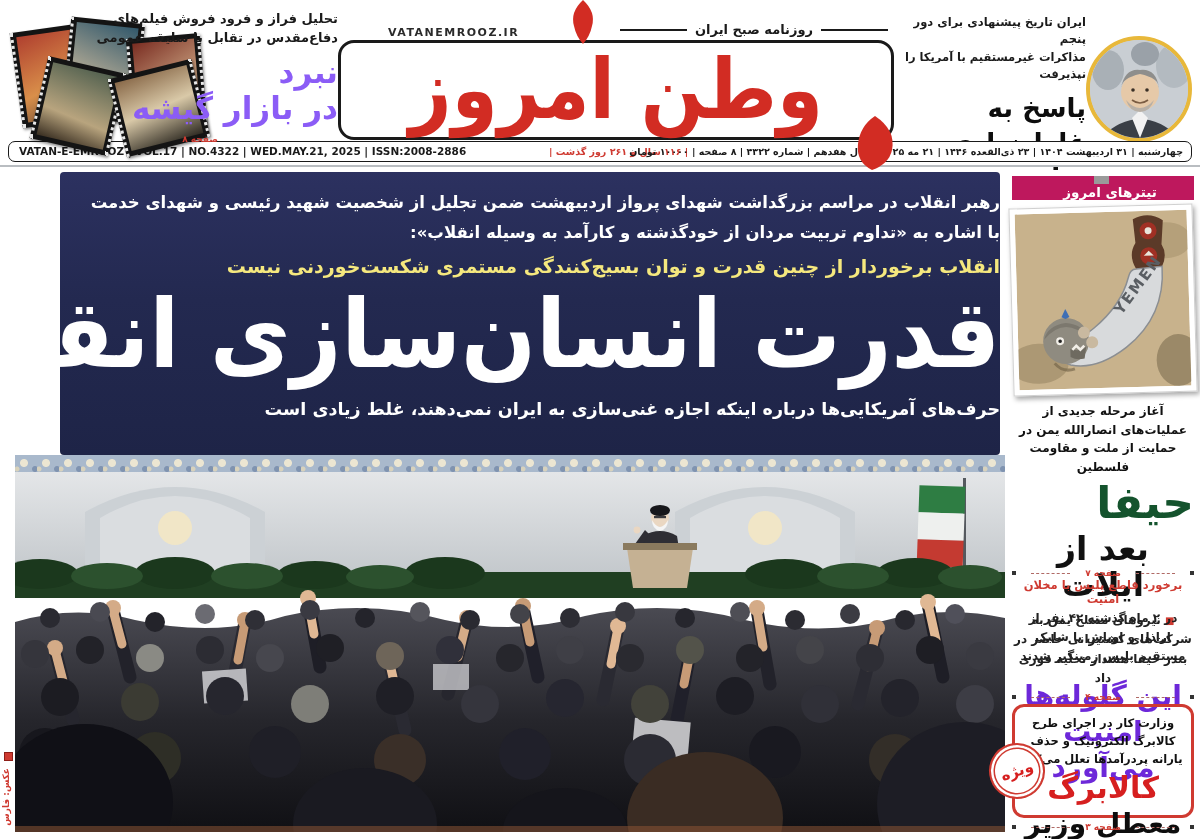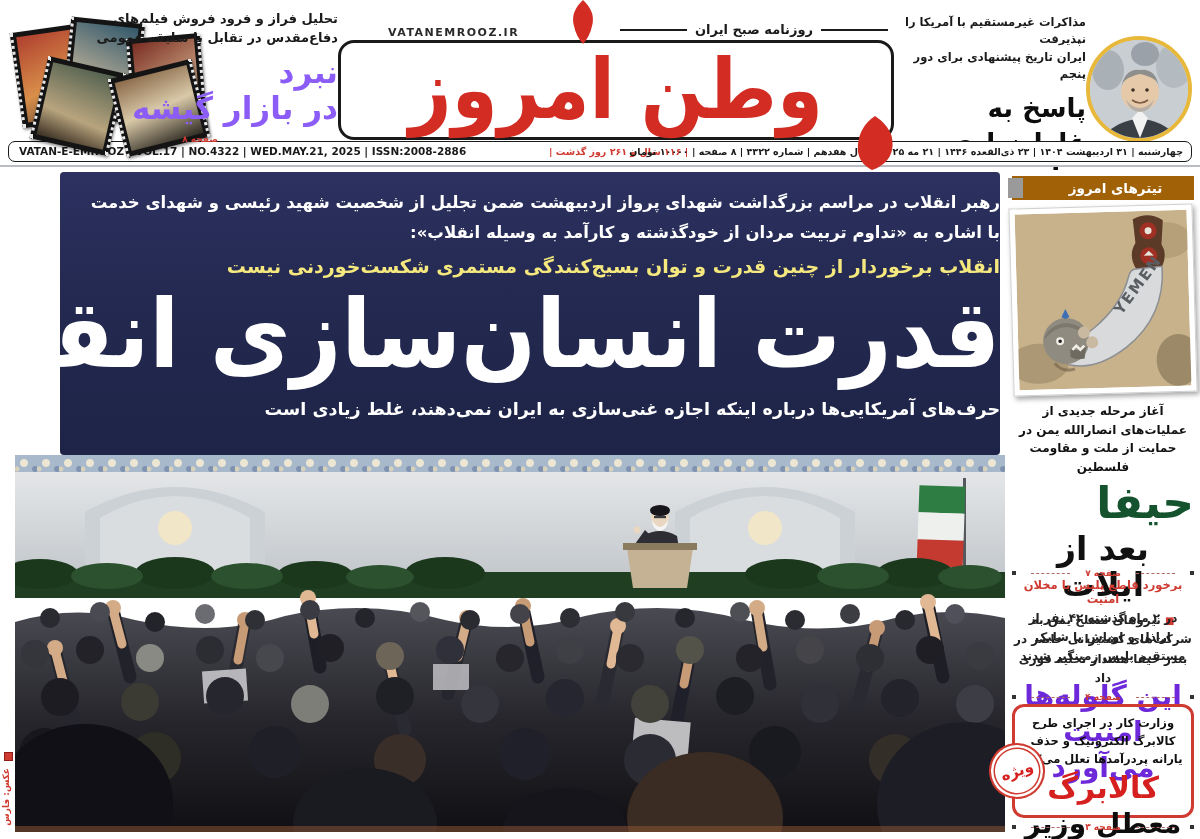--- a/index.html
+++ b/index.html
@@ -65,21 +65,21 @@
       radial-gradient(circle at 2px 14px, #d8d2bc 2px, rgba(0,0,0,0) 3px);
     background-size:22px 17px; }
   .photo-svg { display:block; }
 
   .photo-credit { position:absolute; left:1px; top:746px; width:14px; text-align:center; z-index:8; }
   .photo-credit .agency-mark { display:inline-block; width:9px; height:9px; background:#cf3a31; border:1px solid #8d1f18; }
   .photo-credit .cred { writing-mode:vertical-rl; transform:rotate(180deg); font-size:9px; color:#cf3a31; font-weight:bold; margin-top:3px; }
 
   
   .sidebar { position:absolute; left:1008px; top:170px; width:188px; height:669px; background:#fff; }
-  .sb-header { position:absolute; left:4px; top:6px; width:182px; height:24px; background:#a16207; display:flex; align-items:center; }
+  .sb-header { position:absolute; left:4px; top:6px; width:182px; height:24px; background:#be185d; display:flex; align-items:center;flex-direction:column; }
   .sb-header .sq { width:15px; height:20px; background:#9a9a9a; margin-left:-4px; margin-right:0; }
   .sb-header .ttl { flex:1; text-align:center; color:#fff; font-size:13.5px; font-weight:bold; padding-left:14px; }
 
   .cartoon { position:absolute; left:3px; top:36px; width:184px; height:188px; background:#fff; border:1px solid #d0d0d0; box-shadow:2px 3px 5px rgba(0,0,0,.35); transform:rotate(-1.6deg); padding:5px; }
   .cartoon svg { display:block; }
 
   .sb-kicker { text-align:center; font-size:12px; font-weight:bold; color:#111; line-height:1.55; }
   .sb-kicker-red { text-align:center; font-size:11.5px; font-weight:bold; color:#cf3a31; }
   .sb-sum { text-align:center; font-size:12px; font-weight:bold; color:#222; line-height:1.6; }
   .sb-sum .bullet { color:#cf3a31; font-size:10px; }
@@ -148,22 +148,22 @@
   <div class="masthead-logo fa">وطن امروز</div>
   <svg class="orn-top" width="70" height="44" viewBox="0 0 70 44">
     <path d="M35 0 Q48 12 44 26 Q42 36 35 44 Q28 36 26 26 Q22 12 35 0 Z" fill="#d22c23"></path>
   </svg>
   <svg class="orn-bottom" width="50" height="54" viewBox="0 0 50 54">
     <path d="M25 0 Q46 14 42 34 Q39 48 22 54 Q6 46 8 28 Q10 10 25 0 Z" fill="#d22c23"></path>
   </svg>
 
   <div class="right-story fa">
     <div class="kicker">
+      <span>ایران تاریخ پیشنهادی برای دور پنجم</span>
       <span>مذاکرات غیرمستقیم با آمریکا را نپذیرفت</span>
-      <span>ایران تاریخ پیشنهادی برای دور پنجم</span>
     </div>
     <div class="hl">
       <span style="display:block">پاسخ به</span>
       <span style="display:block">غلط زیادی ترامپ</span>
     </div>
   </div>
 
   <div class="avatar">
     <svg width="100" height="100" viewBox="0 0 100 100">
       <rect width="100" height="100" fill="#c9ced3"></rect>

